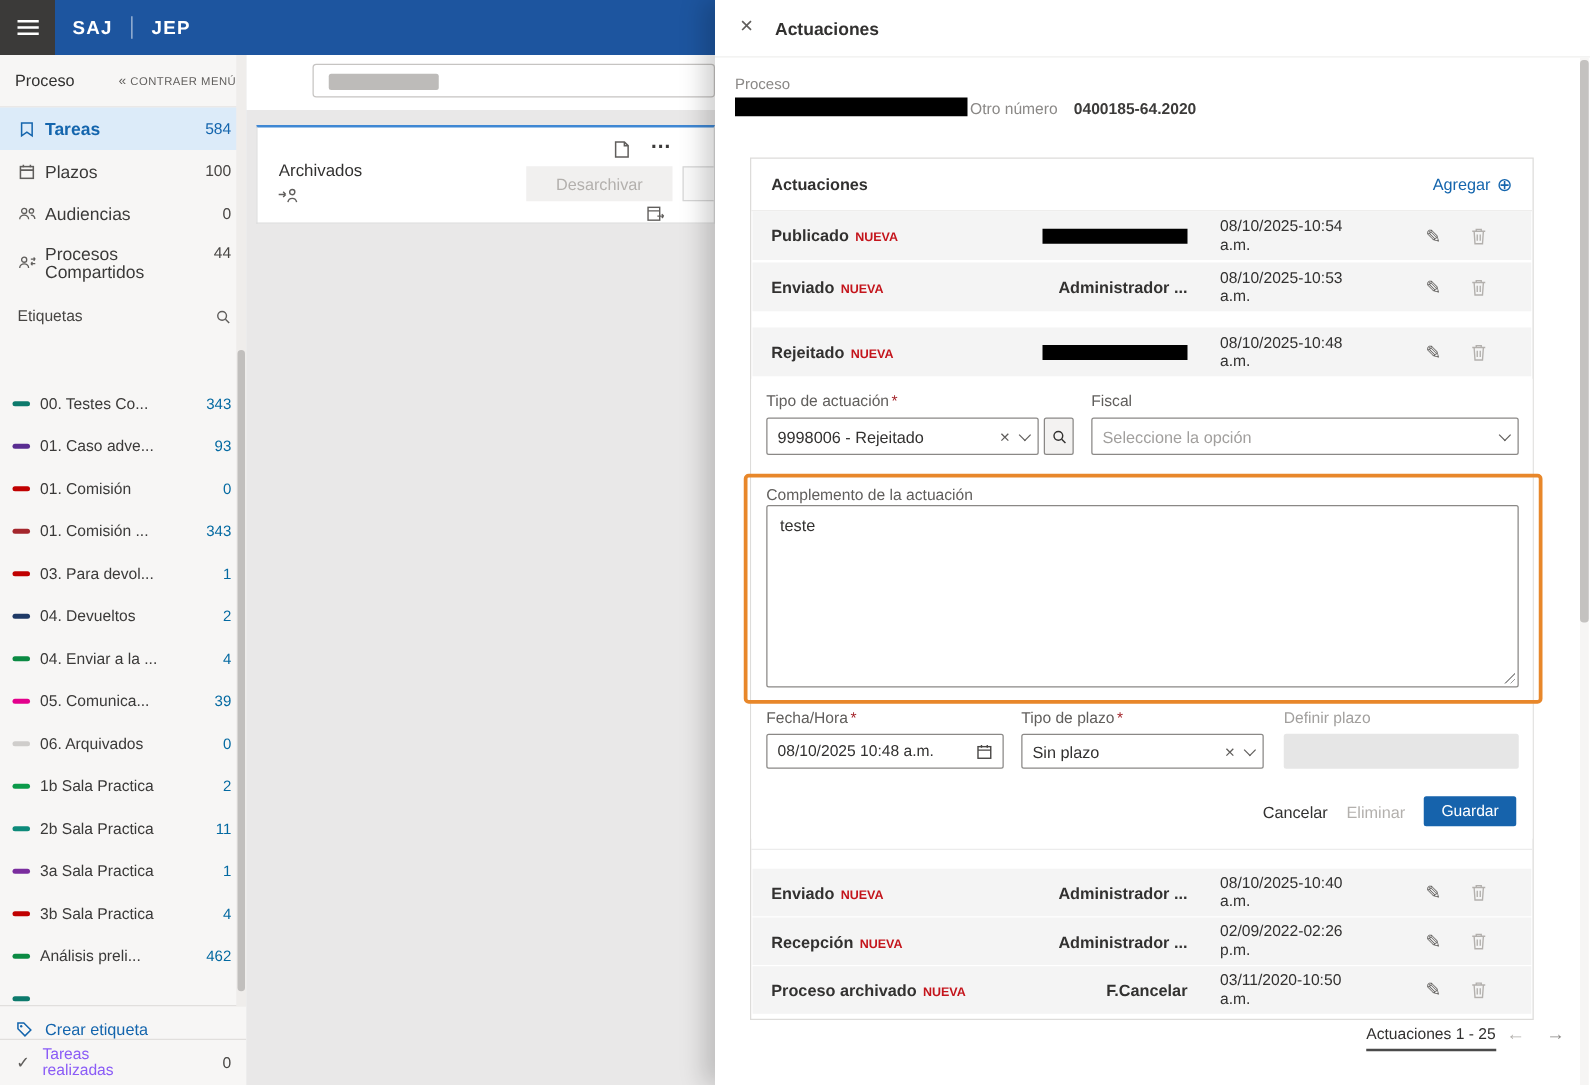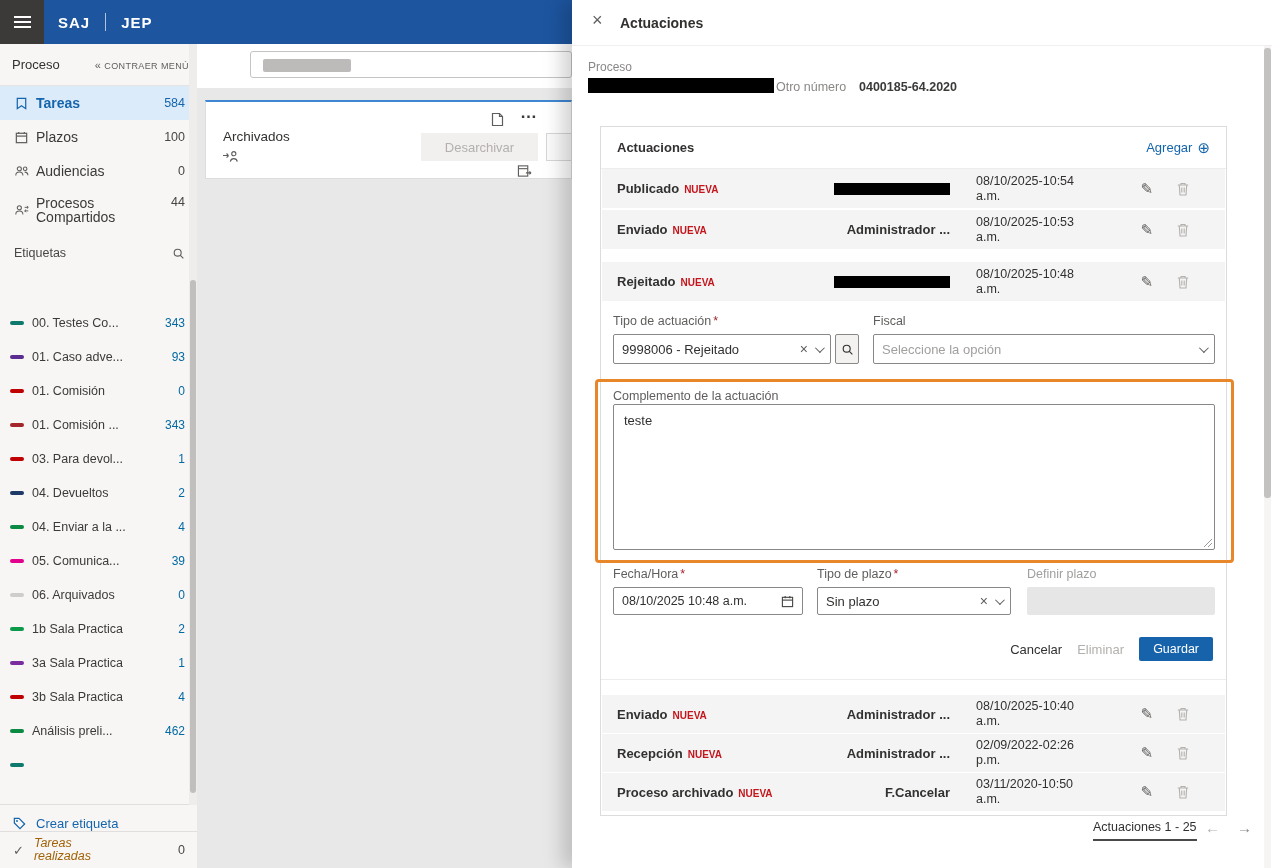--- a/index.html
+++ b/index.html
@@ -34,21 +34,21 @@
   .tags-list{position:absolute;left:0;top:262px;width:197px;height:543px;overflow:hidden;}
   .tag-item{height:34px;display:flex;align-items:center;padding:0 12px 0 10px;cursor:pointer;}
   .tag-dash{width:14px;height:4px;border-radius:2px;background:#999;flex:0 0 14px;}
   .tag-label{font-size:12.5px;color:#3b3a39;margin-left:8px;flex:1;white-space:nowrap;overflow:hidden;}
   .tag-count{font-size:12px;color:#0369a1;margin-left:4px;}
   .sb-bottom{position:absolute;left:0;bottom:0;width:197px;background:#f7f6f5;}
   .create-tag{height:27px;display:flex;align-items:flex-end;padding:0 12px;border-top:1px solid #e1dfdd;color:var(--accent-blue,#1465ad);font-size:13px;cursor:pointer;}
   .create-tag .ticon{display:flex;margin-right:9px;}
   .done-tasks{height:37px;display:flex;align-items:center;padding:0 12px 0 13px;border-top:1px solid #e1dfdd;cursor:pointer;}
   .done-tasks .check{color:#605e5c;font-size:13px;margin-right:10px;}
-  .done-tasks .dlabel{font-size:12.5px;color:#a16207;line-height:13px;width:70px;font-style:italic;}
+  .done-tasks .dlabel{font-size:12.5px;color:#8b5cf6;line-height:13px;width:70px;}
   .done-tasks .dcount{margin-left:auto;font-size:12.5px;color:#484644;}
   .sb-scroll{position:absolute;right:0;top:0;width:8px;height:761px;background:#efedeb;}
   .sb-thumb{position:absolute;left:1px;top:236px;width:6px;height:513px;background:#c1bfbd;border-radius:3px;}
 
   
   .content{position:absolute;left:197px;top:44px;width:375px;height:824px;background:#e9e8e8;z-index:2;overflow:hidden;}
   .search-strip{position:absolute;left:0;top:0;width:375px;height:44px;background:#fff;}
   .search-box{position:absolute;left:53px;top:7px;width:322px;height:27px;border:1px solid #c6c4c2;border-radius:3px;background:#fff;}
   .search-redact{position:absolute;left:12px;top:7px;width:88px;height:13px;background:#bdbbb9;border-radius:2px;}
   .card{position:absolute;left:8px;top:56px;width:367px;height:79px;background:#fff;border:1px solid #dcdcdc;border-top:2px solid #3f87d3;overflow:hidden;}
@@ -238,20 +238,25 @@
           <span class="tag-dash" style="background-color: rgb(207, 205, 203);"></span>
           <span class="tag-label">06. Arquivados</span>
           <span class="tag-count">0</span>
         </div>
       <div class="tag-item">
           <span class="tag-dash" style="background-color: rgb(11, 154, 74);"></span>
           <span class="tag-label">1b Sala Practica</span>
           <span class="tag-count">2</span>
         </div>
       <div class="tag-item">
+          <span class="tag-dash" style="background-color: rgb(13, 138, 122);"></span>
+          <span class="tag-label">2b Sala Practica</span>
+          <span class="tag-count">11</span>
+        </div>
+      <div class="tag-item">
           <span class="tag-dash" style="background-color: rgb(122, 45, 158);"></span>
           <span class="tag-label">3a Sala Practica</span>
           <span class="tag-count">1</span>
         </div>
       <div class="tag-item">
           <span class="tag-dash" style="background-color: rgb(192, 0, 0);"></span>
           <span class="tag-label">3b Sala Practica</span>
           <span class="tag-count">4</span>
         </div>
       <div class="tag-item">

